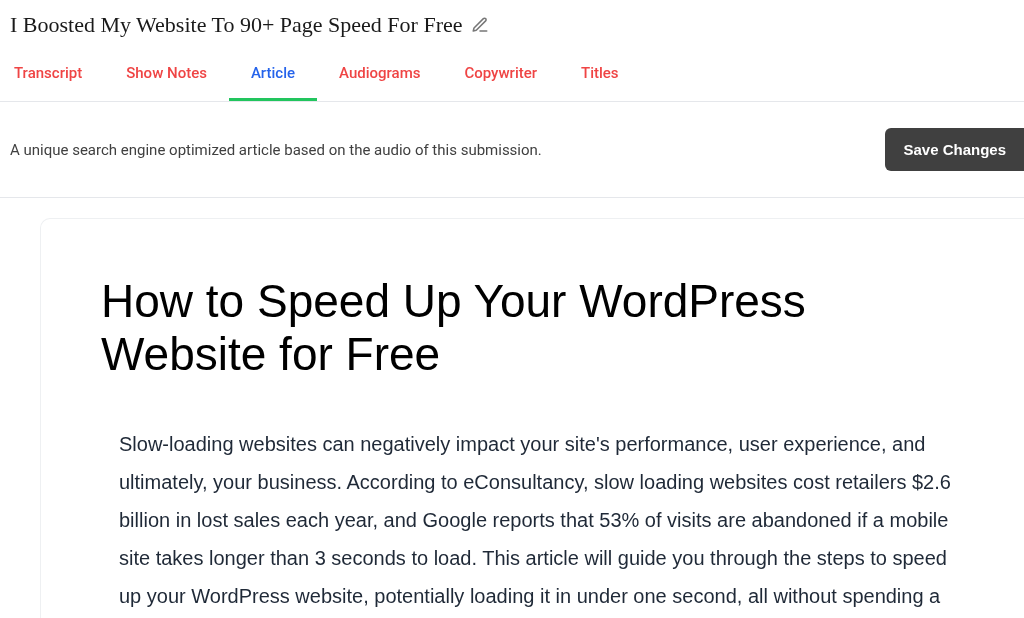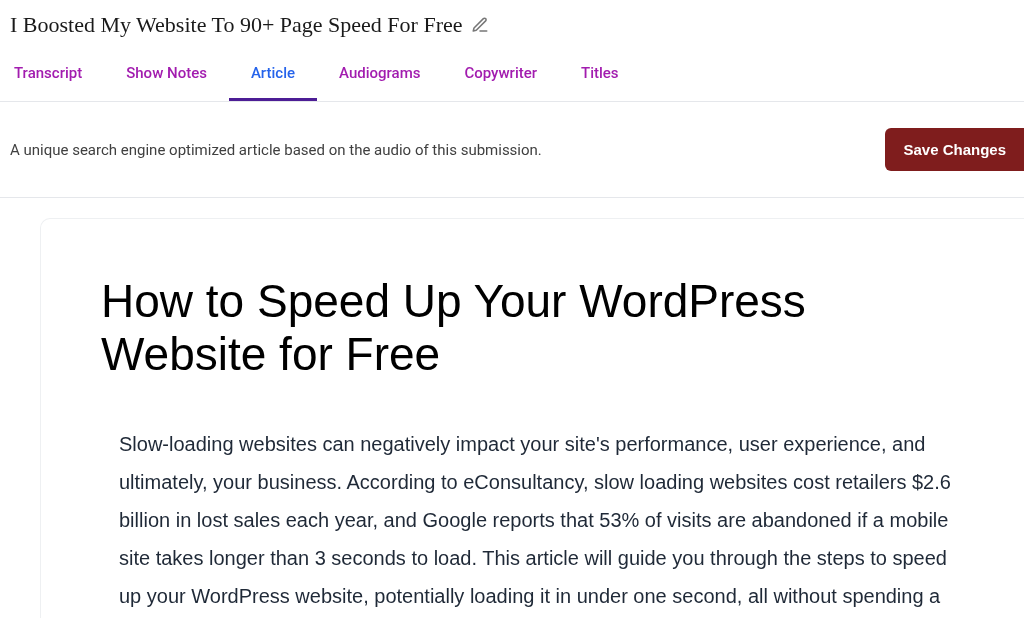--- a/index.html
+++ b/index.html
@@ -34,45 +34,45 @@
     .tabs {
       display: flex;
       align-items: center;
       padding: 0 10px;
       border-bottom: 1px solid #e5e7eb;
       gap: 0;
     }
     .tab {
       padding: 18px 22px 16px 22px;
       font-size: 15px;
-      color: #a21caf;
+      color: #ef4444;
       cursor: pointer;
       border-bottom: 3px solid transparent;
       font-weight: 500;
     }
     .tab:first-child {
       padding-left: 4px;
     }
     .tab.active {
       color: #2563eb;
-      border-bottom: 3px solid #4c1d95;
+      border-bottom: 3px solid #22c55e;
     }
     .subheader-row {
       display: flex;
       justify-content: space-between;
       align-items: center;
       padding: 26px 0 26px 10px;
       border-bottom: 1px solid #e5e7eb;
     }
     .description {
       font-size: 15px;
       color: #404040;
     }
     .save-button {
-      background: #7f1d1d;
+      background: #404040;
       color: #ffffff;
       border: none;
       padding: 13px 18px;
       font-size: 15px;
       font-weight: 600;
       border-radius: 6px 0 0 6px;
       cursor: pointer;
     }
     .article-container {
       margin: 20px 0 0 40px;

